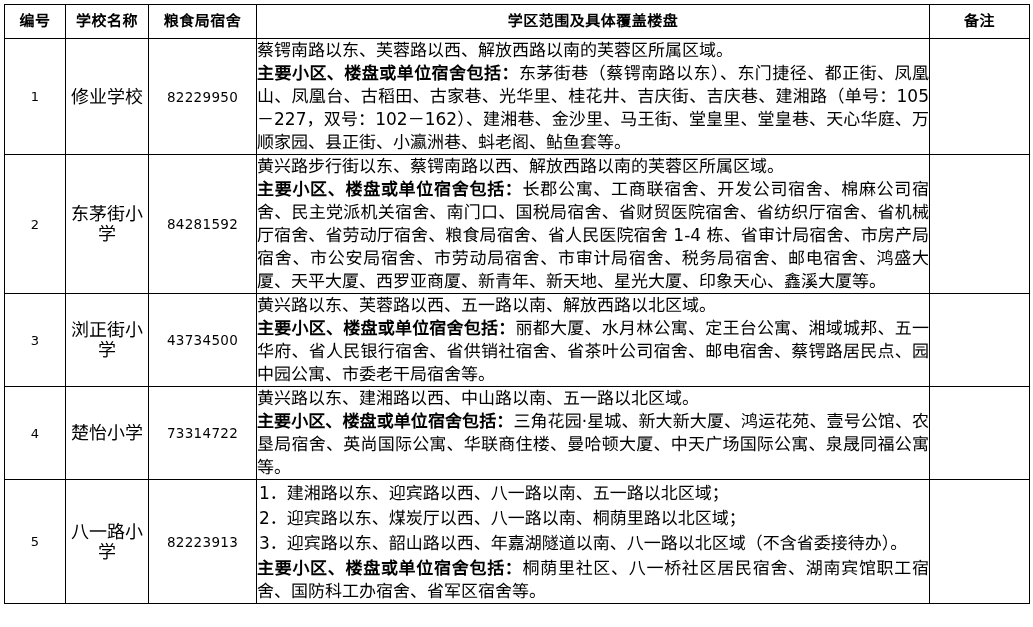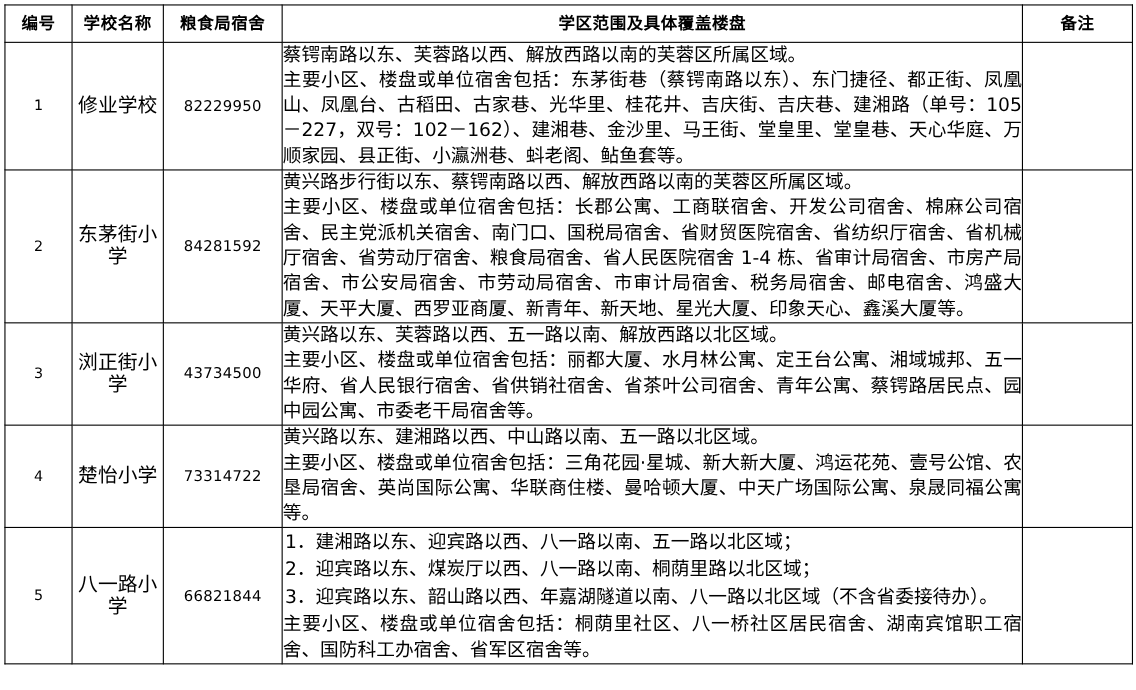--- a/index.html
+++ b/index.html
@@ -87,21 +87,21 @@
     text-justify: inter-character;
   }
 
   .scope-line {
     margin: 0;
   }
   .scope-line + .scope-line {
     margin-top: 0;
   }
   .scope-label {
-    font-weight: normal;
+    font-weight: bold;
   }
   .scope-body {
     font-weight: normal;
   }
   .num-item {
     margin: 2px;
   }
 </style>
 </head>
 <body>
@@ -147,40 +147,40 @@
         </td>
         <td class="cell-remark"></td>
       </tr>
 
       <tr>
         <td class="cell-no">3</td>
         <td class="cell-name">浏正街小学</td>
         <td class="cell-phone">43734500</td>
         <td class="cell-scope">
           <p class="scope-line">黄兴路以东、芙蓉路以西、五一路以南、解放西路以北区域。</p>
-          <p class="scope-line"><span class="scope-label">主要小区、楼盘或单位宿舍包括：</span><span class="scope-body">丽都大厦、水月林公寓、定王台公寓、湘域城邦、五一华府、省人民银行宿舍、省供销社宿舍、省茶叶公司宿舍、青年公寓、蔡锷路居民点、园中园公寓、市委老干局宿舍等。</span></p>
+          <p class="scope-line"><span class="scope-label">主要小区、楼盘或单位宿舍包括：</span><span class="scope-body">丽都大厦、水月林公寓、定王台公寓、湘域城邦、五一华府、省人民银行宿舍、省供销社宿舍、省茶叶公司宿舍、邮电宿舍、蔡锷路居民点、园中园公寓、市委老干局宿舍等。</span></p>
         </td>
         <td class="cell-remark"></td>
       </tr>
 
       <tr>
         <td class="cell-no">4</td>
         <td class="cell-name">楚怡小学</td>
         <td class="cell-phone">73314722</td>
         <td class="cell-scope">
           <p class="scope-line">黄兴路以东、建湘路以西、中山路以南、五一路以北区域。</p>
           <p class="scope-line"><span class="scope-label">主要小区、楼盘或单位宿舍包括：</span><span class="scope-body">三角花园·星城、新大新大厦、鸿运花苑、壹号公馆、农垦局宿舍、英尚国际公寓、华联商住楼、曼哈顿大厦、中天广场国际公寓、泉晟同福公寓等。</span></p>
         </td>
         <td class="cell-remark"></td>
       </tr>
 
       <tr>
         <td class="cell-no">5</td>
         <td class="cell-name">八一路小学</td>
-        <td class="cell-phone">66821844</td>
+        <td class="cell-phone">82223913</td>
         <td class="cell-scope">
           <p class="scope-line num-item">1．建湘路以东、迎宾路以西、八一路以南、五一路以北区域；</p>
           <p class="scope-line num-item">2．迎宾路以东、煤炭厅以西、八一路以南、桐荫里路以北区域；</p>
           <p class="scope-line num-item">3．迎宾路以东、韶山路以西、年嘉湖隧道以南、八一路以北区域（不含省委接待办）。</p>
           <p class="scope-line"><span class="scope-label">主要小区、楼盘或单位宿舍包括：</span><span class="scope-body">桐荫里社区、八一桥社区居民宿舍、湖南宾馆职工宿舍、国防科工办宿舍、省军区宿舍等。</span></p>
         </td>
         <td class="cell-remark"></td>
       </tr>
 
     </tbody>

